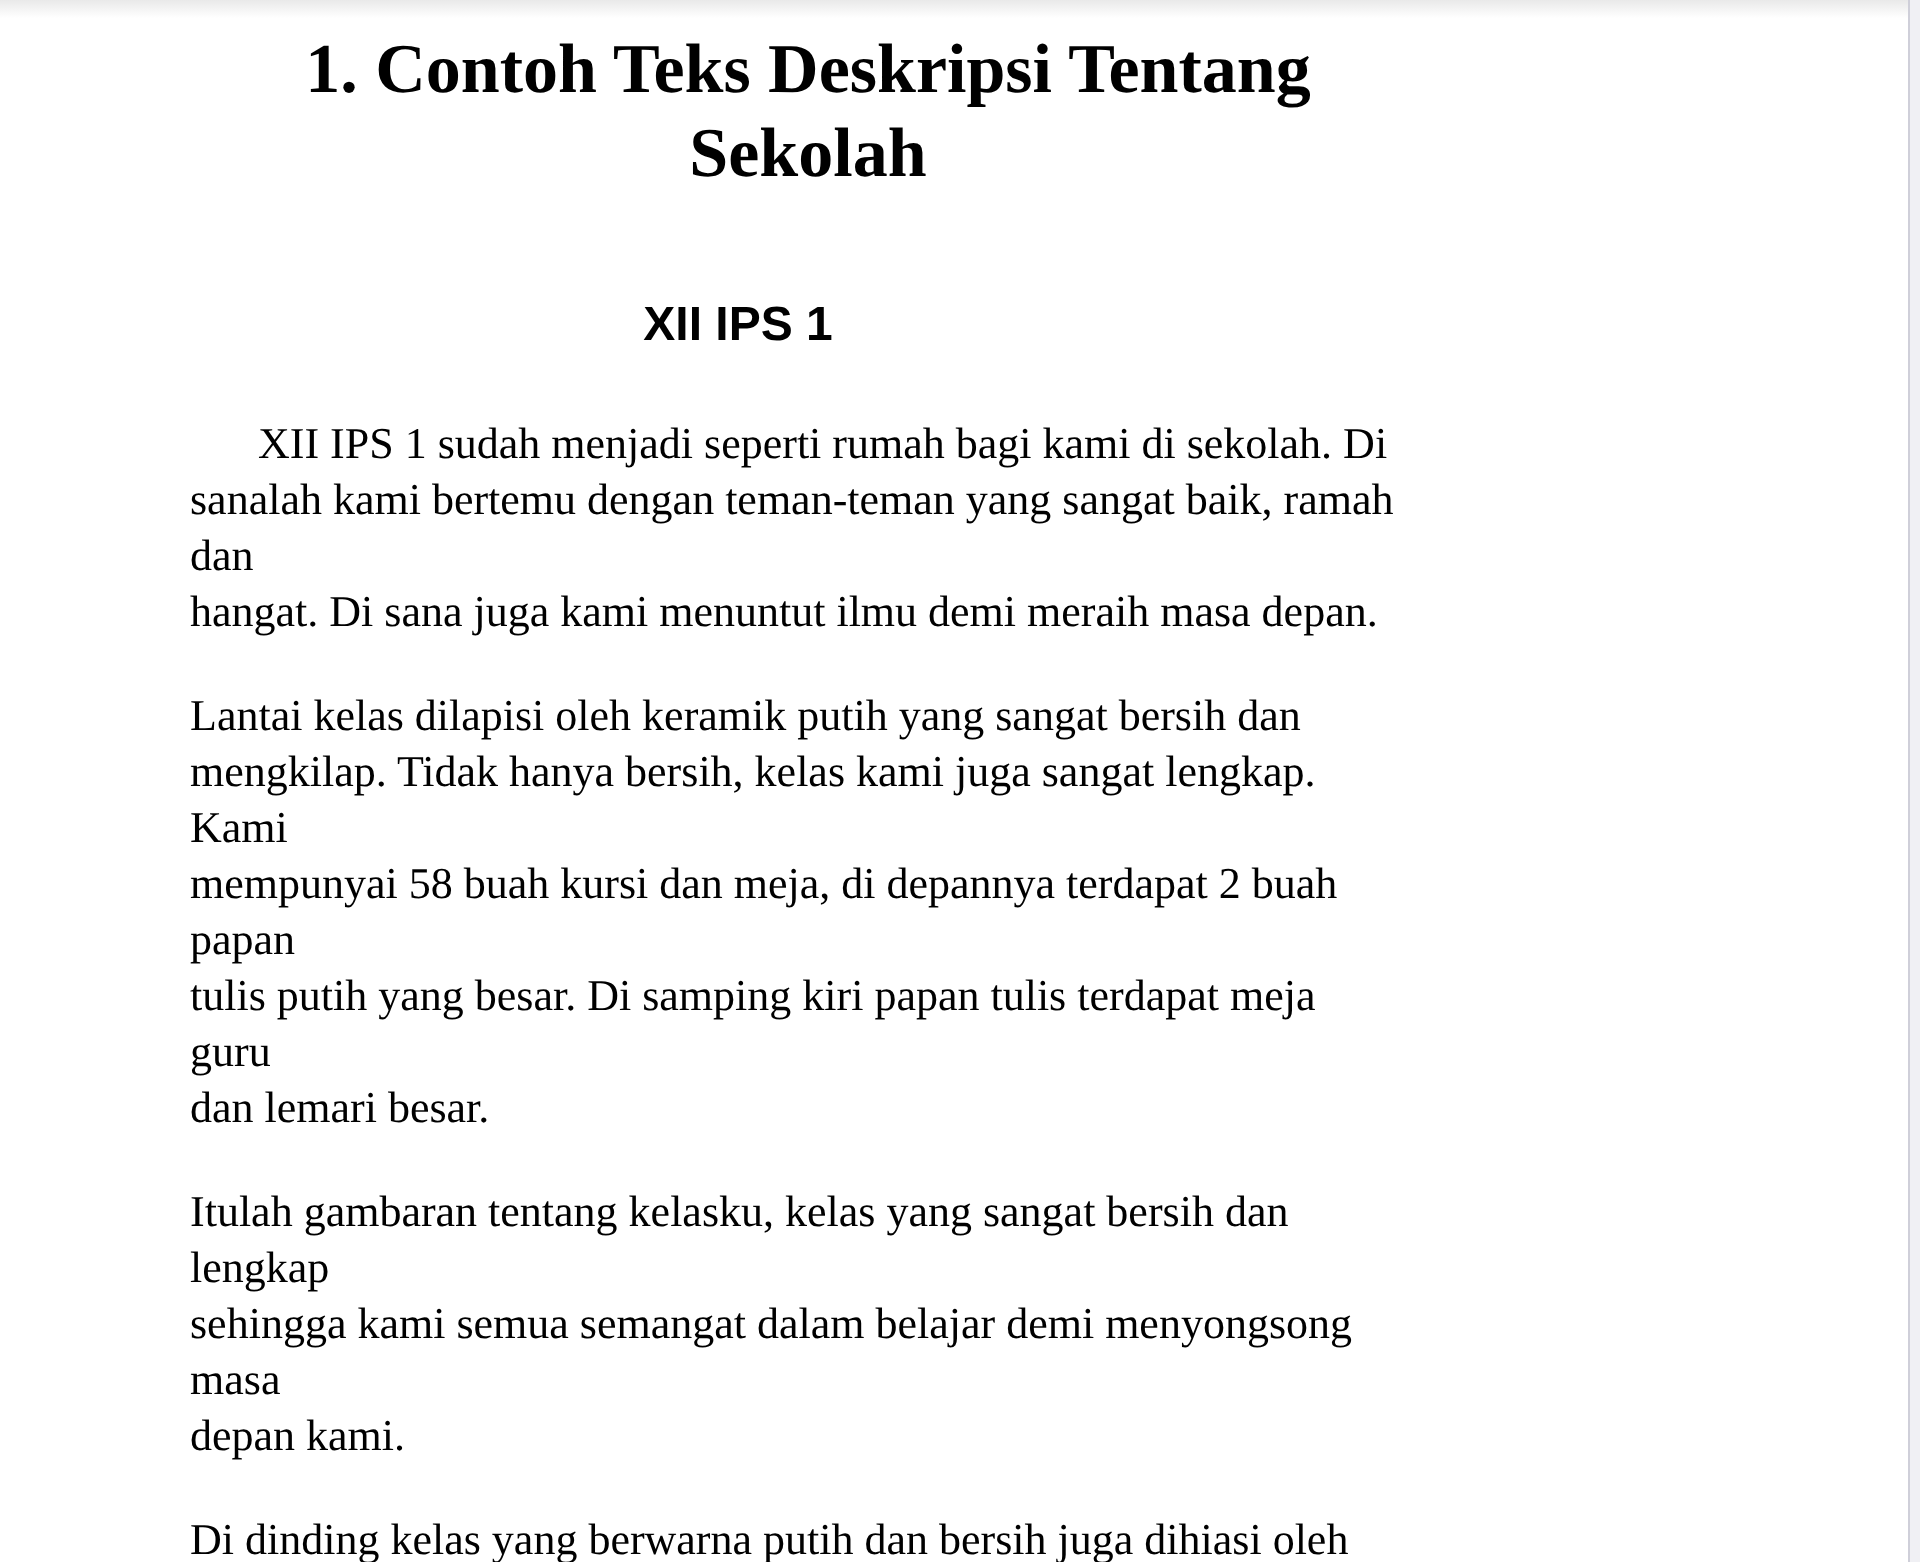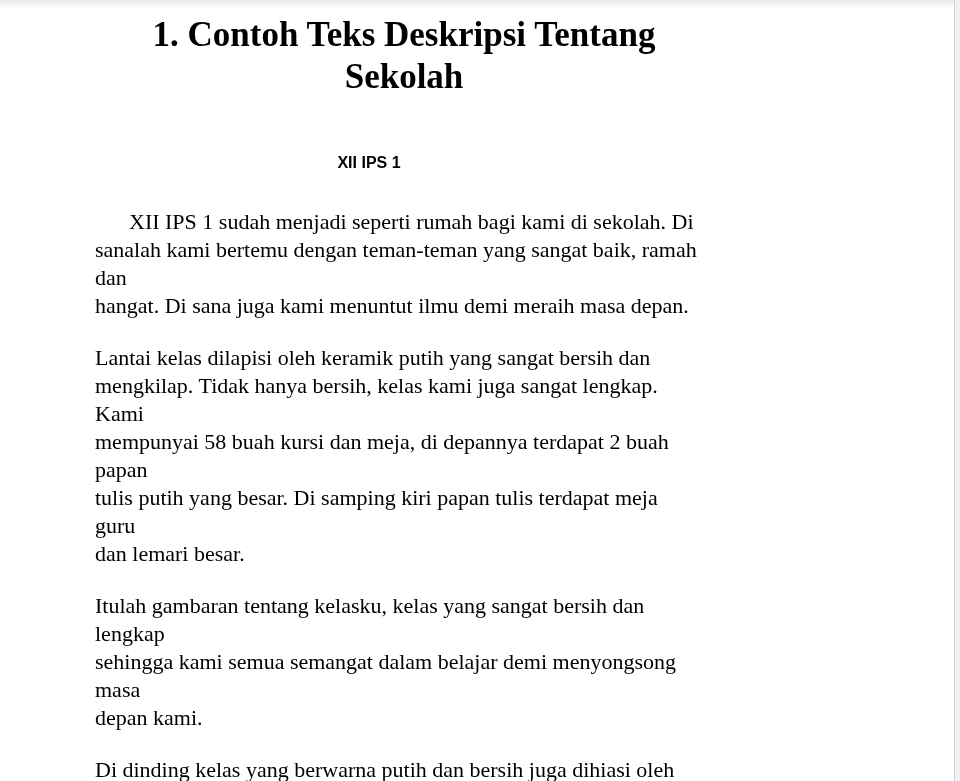--- a/index.html
+++ b/index.html
@@ -37,21 +37,21 @@
     font-weight: bold;
     font-size: 35px;
     line-height: 42px;
     text-align: center;
     margin: 0 -10px 0 0;
     letter-spacing: 0px;
   }
   .section-heading {
     font-family: "Liberation Sans", sans-serif;
     font-weight: bold;
-    font-size: 16px;
+    font-size: 24px;
     line-height: 30px;
     text-align: center;
     margin: 50px 60px 30px 0;
   }
   .para {
     font-family: "Liberation Serif", serif;
     font-size: 22px;
     line-height: 28px;
     margin: 0 0 24px 0;
     white-space: pre-line;

